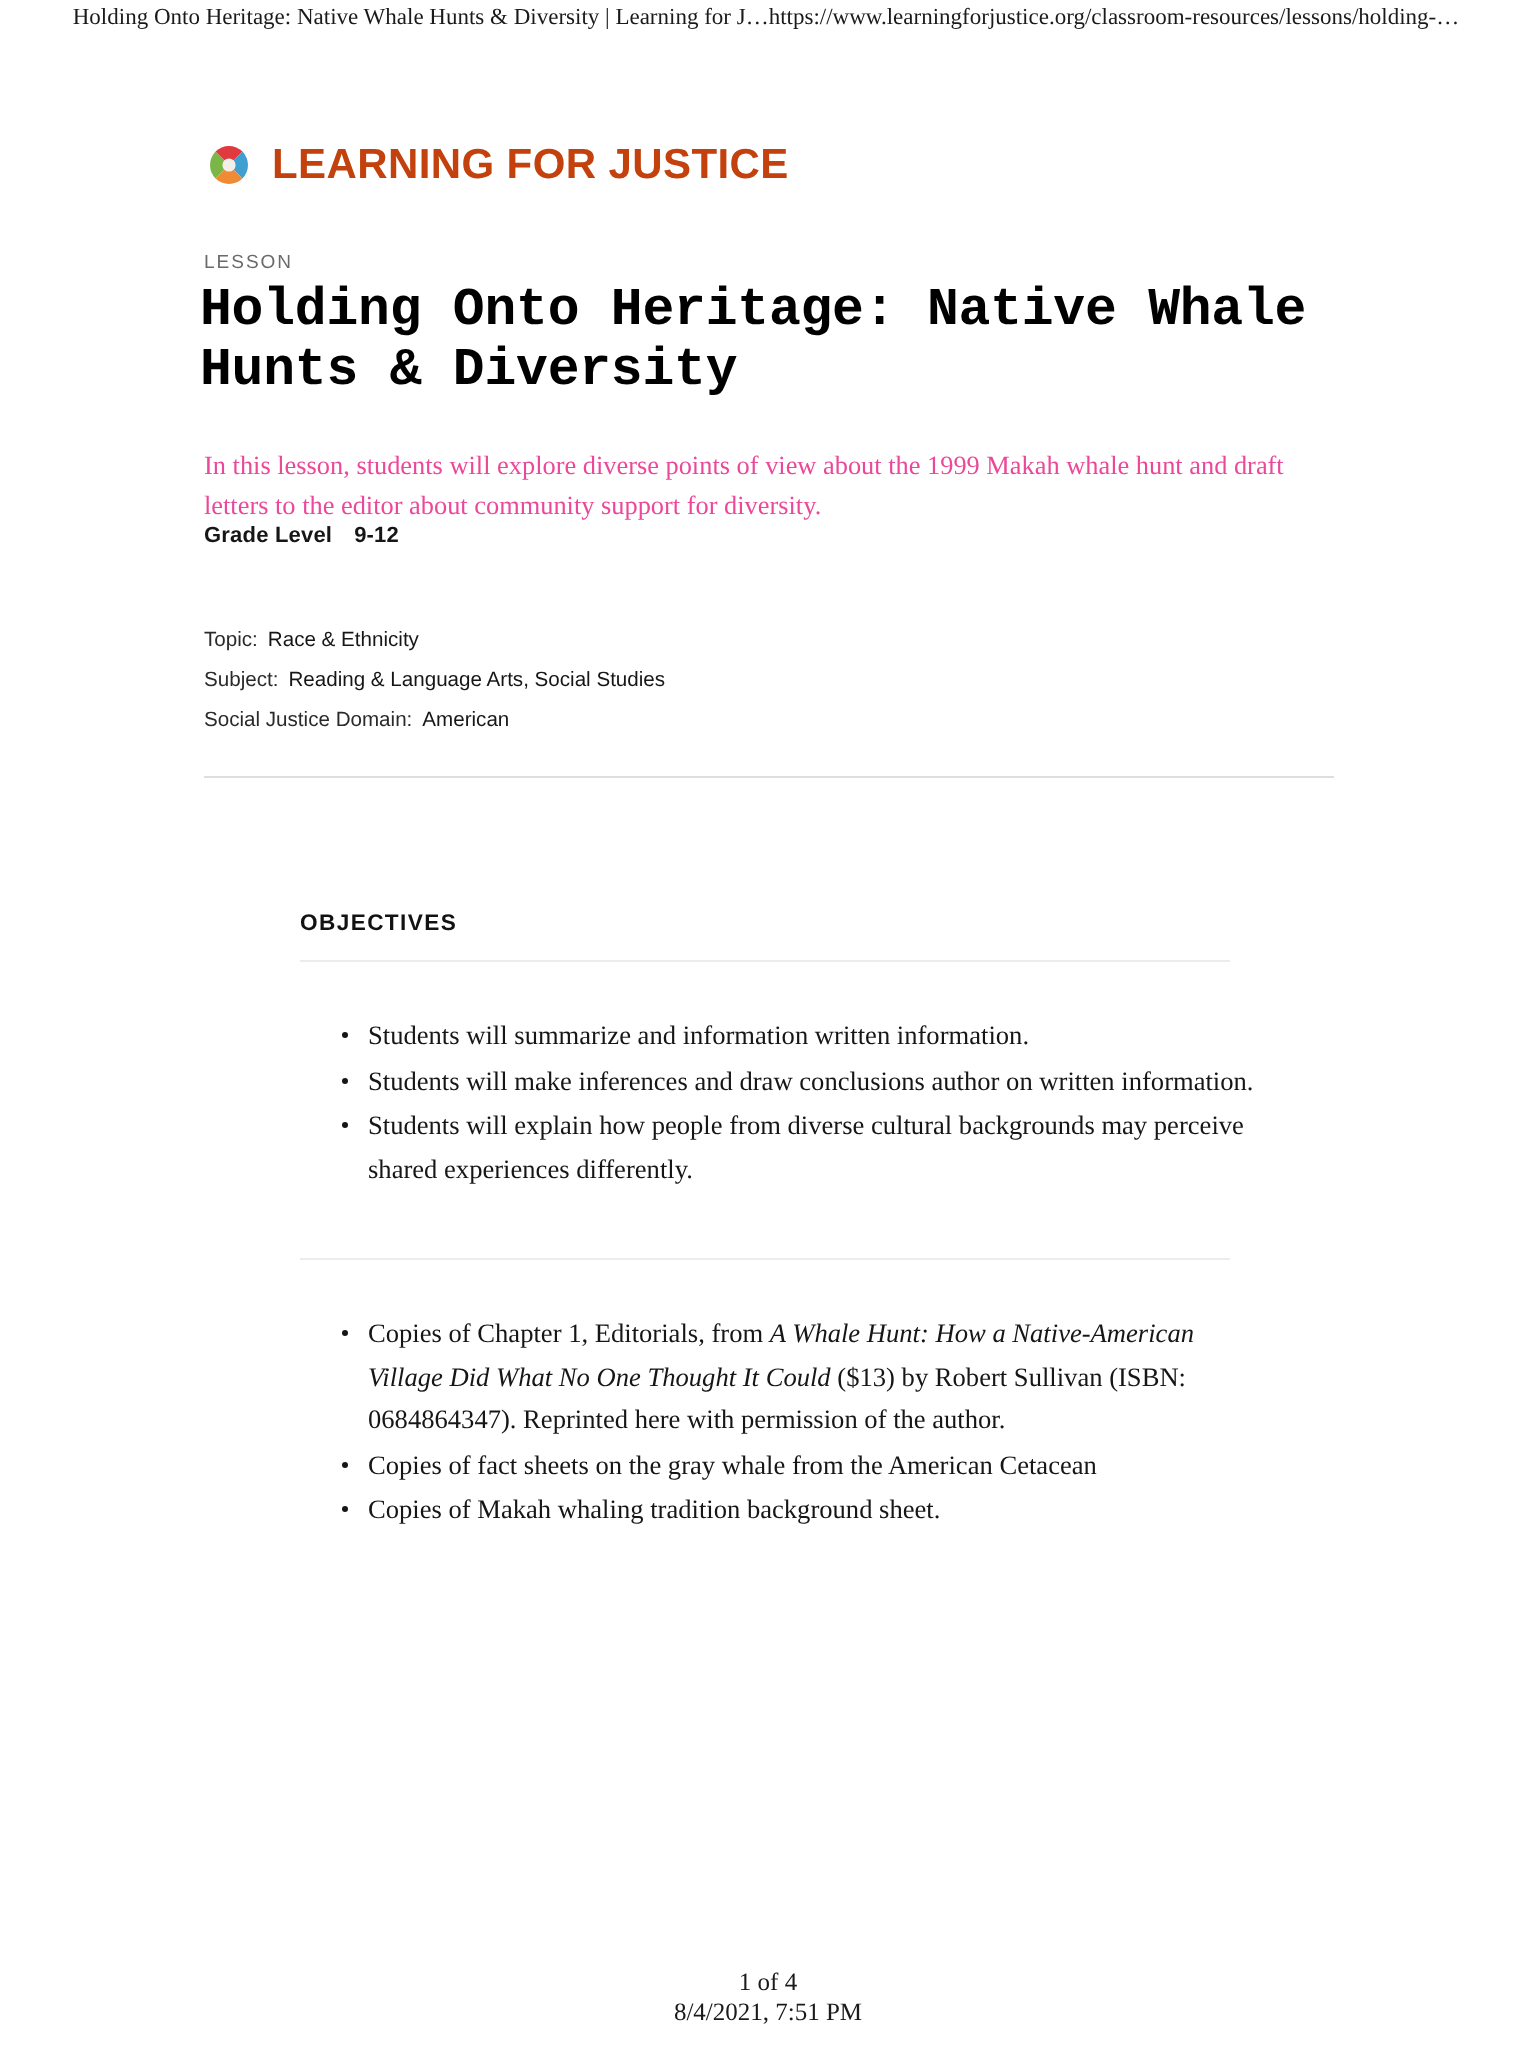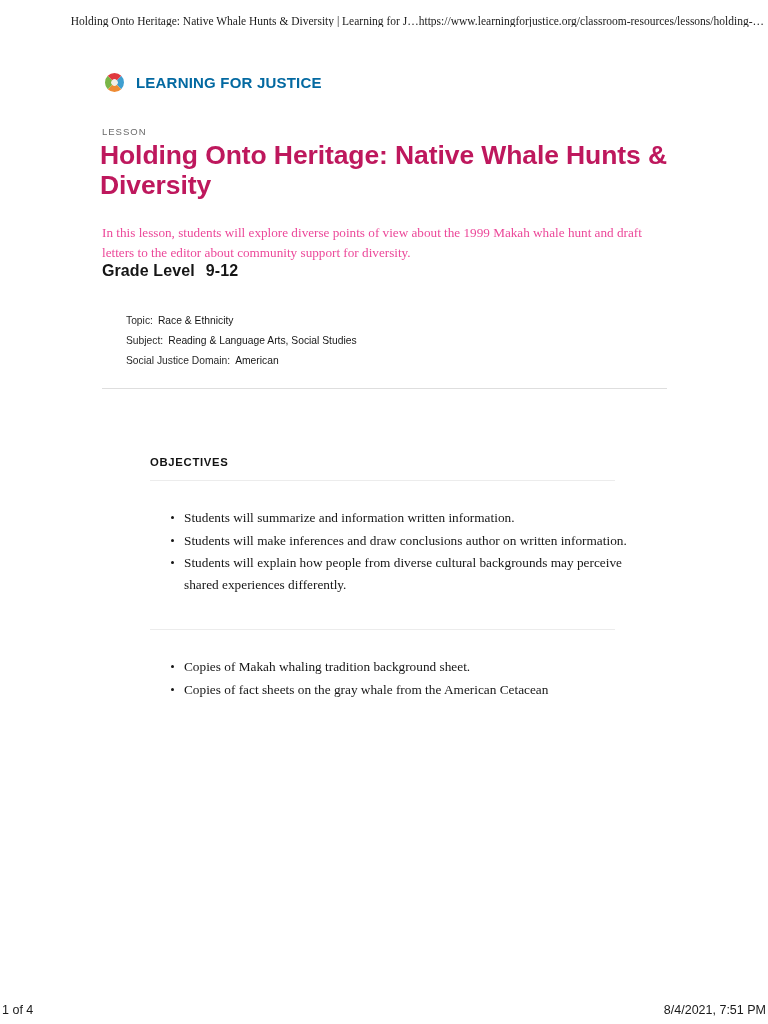--- a/index.html
+++ b/index.html
@@ -17,56 +17,56 @@
     -webkit-font-smoothing: antialiased;
   }
 
   
   .print-header {
     position: absolute;
     top: 0; left: 0; right: 0;
     height: 22px;
     display: flex;
     align-items: flex-start;
-    justify-content: flex-end;
+    justify-content: center;
     padding: 3px 2px 0 2px;
     box-sizing: border-box;
     font-family: "Liberation Serif", "DejaVu Serif", serif;
     font-size: 11.5px;
     color: #1a1a1a;
     white-space: nowrap;
     overflow: hidden;
-    margin-top: 12px;
   }
   .print-header .ph-left {
     flex: 0 1 auto;
     overflow: hidden;
     text-overflow: clip;
     max-width: 390px;
   }
   .print-header .ph-right {
     flex: 0 1 auto;
     overflow: hidden;
     max-width: 380px;
     text-align: right;
     padding-right: 2px;
   }
   .print-footer {
     position: absolute;
-    bottom: 0; left: 0; right: 0;
+    bottom: 16px; left: 0; right: 0;
     height: 24px;
     display: flex;
     align-items: center;
     justify-content: space-between;
     padding: 0 2px 4px 2px;
     box-sizing: border-box;
-    font-family: Liberation Sans, sans-serif;
+    font-family: Liberation Serif, serif;
     font-size: 12.5px;
     color: #1a1a1a;
     white-space: nowrap;
+    flex-direction: column;
   }
 
   
   .page {
     position: absolute;
     top: 22px; left: 0; right: 0; bottom: 24px;
     overflow: hidden;
   }
 
   
@@ -81,23 +81,23 @@
   .brand-mark {
     width: 25px;
     height: 25px;
     position: relative;
     flex: 0 0 auto;
   }
   .brand-mark svg { display: block; }
   .brand-word {
     font-family: "Liberation Sans", "DejaVu Sans", sans-serif;
     font-weight: bold;
-    font-size: 15px;
+    font-size: 21px;
     letter-spacing: 0.2px;
-    color: #0369a1;
+    color: #c2410c;
     line-height: 1;
     white-space: nowrap;
   }
 
   
   .eyebrow {
     position: absolute;
     left: 102px;
     top: 104px;
     font-family: "Liberation Sans", "DejaVu Sans", sans-serif;
@@ -106,68 +106,68 @@
     color: #6a6a6a;
     text-transform: uppercase;
   }
 
   
   .lesson-title {
     position: absolute;
     left: 100px;
     top: 118px;
     width: 575px;
-    font-family: Liberation Sans, sans-serif;
+    font-family: Liberation Mono, monospace;
     font-weight: bold;
     font-size: 26.5px;
     line-height: 1.14;
     letter-spacing: -0.1px;
-    color: #be185d;
+    color: #000000;
     margin: 0;
   }
 
   
   .lesson-desc {
     position: absolute;
     left: 102px;
     top: 188px;
     width: 540px;
     font-size: 13.2px;
     line-height: 1.52;
     color: #ec4899;
   }
 
   
   .grade-row {
     position: absolute;
     left: 102px;
     top: 240px;
     font-family: "Liberation Sans", "DejaVu Sans", sans-serif;
-    font-size: 16px;
+    font-size: 11px;
     font-weight: bold;
     color: #161616;
     letter-spacing: 0.1px;
   }
   .grade-row .grade-value {
     margin-left: 11px;
     font-weight: bold;
   }
 
   
   .taxonomy {
     position: absolute;
     left: 102px;
     top: 289px;
     font-family: "Liberation Sans", "DejaVu Sans", sans-serif;
     font-size: 10.3px;
     line-height: 1.96;
     color: #2a2a2a;
   }
   .tax-row { white-space: nowrap; }
-  .tax-label { color: #2a2a2a; margin-left: 24px; }
+  .tax-label { color: #2a2a2a; }
   .tax-value { margin-left: 5px; color: #161616; }
 
   
   .rule-wide {
     position: absolute;
     left: 102px;
     top: 366px;
     width: 565px;
     height: 1px;
     background: #dedede;
@@ -277,22 +277,23 @@
         <div class="rule-section"></div>
         <ul class="section-list">
           <li>Students will summarize and information written information.</li>
           <li>Students will make inferences and draw conclusions author on written information.</li>
           <li>Students will explain how people from diverse cultural backgrounds may perceive shared experiences differently.</li>
         </ul>
       </div>
       <div class="section">
         <div class="rule-section"></div>
         <ul class="section-list">
+          <li><span>Copies of Chapter 1, Editorials, from </span><i>A Whale Hunt: How a Native-American Village Did What No One Thought It Could</i><span> ($13) by Robert Sullivan (ISBN: 0684864347). Reprinted here with permission of the author.</span></li>
+          <li>Copies of fact sheets on the gray whale from the American Cetacean</li>
           <li>Copies of Makah whaling tradition background sheet.</li>
-          <li>Copies of fact sheets on the gray whale from the American Cetacean</li>
         </ul>
       </div>
     </div>
 
 </div>
 
 <div class="print-footer">
   <div>1 of 4</div>
   <div>8/4/2021, 7:51 PM</div>
 </div>

